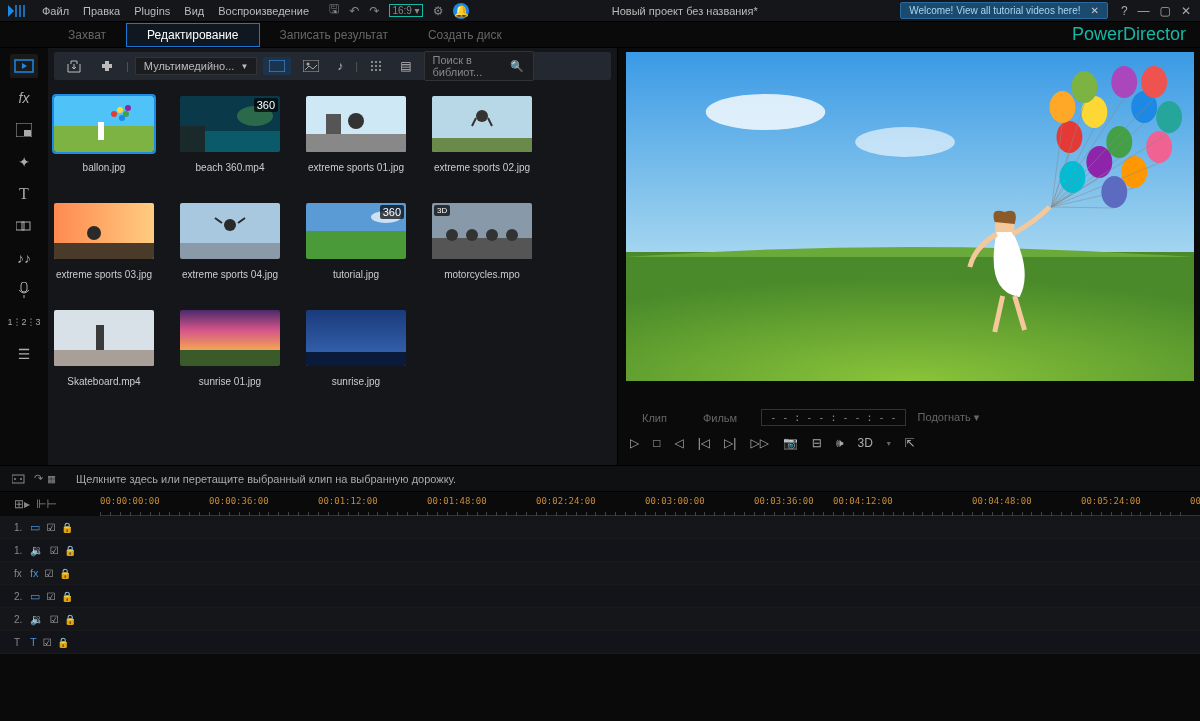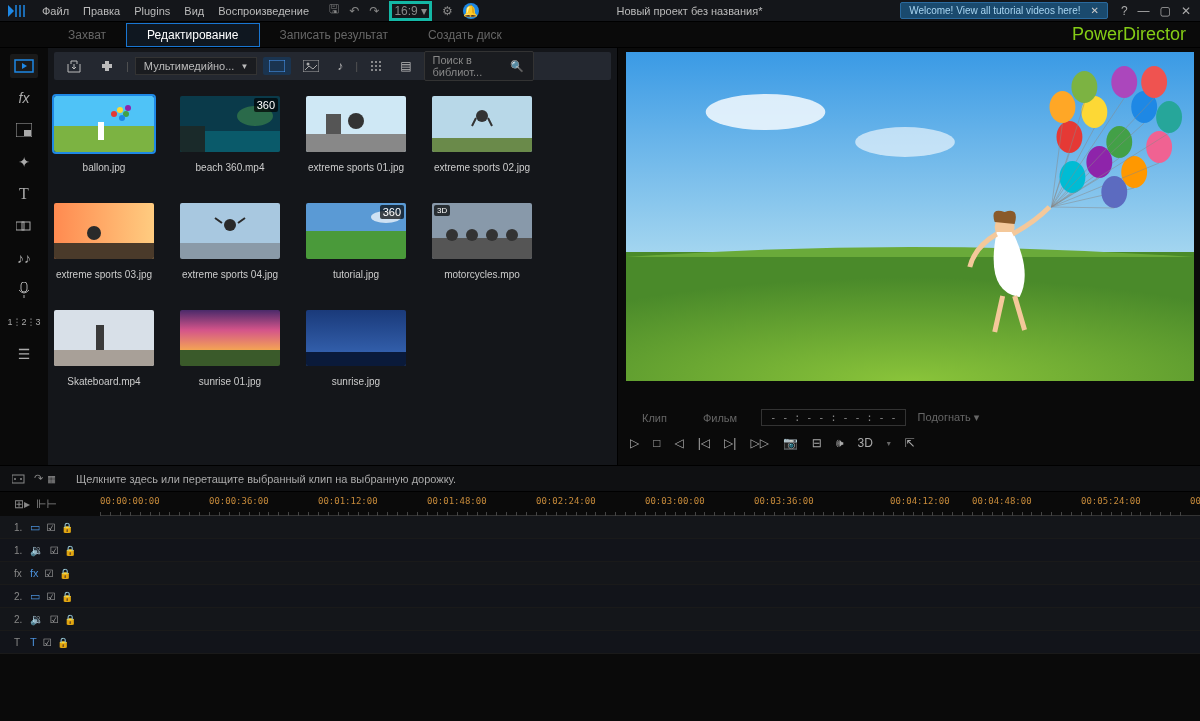--- a/index.html
+++ b/index.html
@@ -12,21 +12,21 @@
 .tb-icons span{cursor:pointer;font-size:12px}
 .bell{width:16px;height:16px;background:#1e88e5;border-radius:50%;display:inline-flex;align-items:center;justify-content:center;color:#fff;font-size:9px}
 .title-center{flex:1;text-align:center;color:#bbb;font-size:11px}
 .welcome-chip{background:#1a4a6e;border:1px solid #2a6a9e;border-radius:2px;padding:2px 8px;color:#a8d4f0;font-size:10px;display:flex;align-items:center;gap:10px}
 .welcome-chip .x{color:#ccc;cursor:pointer}
 .win-btns{display:flex;gap:4px;margin-left:10px;color:#aaa;font-size:12px}
 .win-btns span{cursor:pointer;padding:0 3px}
 .modebar{height:26px;background:#0a0a0a;display:flex;align-items:center;border-bottom:1px solid #000}
 .modebar .tab{padding:4px 20px;color:#666;font-size:12px;cursor:pointer}
 .modebar .tab.active{border:1px solid #1976d2;color:#fff;background:#0f1720}
-.brand{margin-left:auto;margin-right:14px;font-size:18px;font-weight:300;color:#84cc16}
+.brand{margin-left:auto;margin-right:14px;font-size:18px;font-weight:300;color:#14b8a6}
 .workspace{display:flex;height:417px}
 .sidebar{width:48px;background:#0a0a0a;display:flex;flex-direction:column;align-items:center;gap:8px;padding-top:6px}
 .sidebar .sb{width:28px;height:24px;display:flex;align-items:center;justify-content:center;color:#aaa;font-size:14px;cursor:pointer;border-radius:2px}
 .sidebar .sb.active{color:#fff;background:#1a1a1a}
 .media-panel{flex:1;background:#14161a;display:flex;flex-direction:column;min-width:0;position:relative;border-right:1px solid #000}
 .media-toolbar{height:28px;background:#242830;display:flex;align-items:center;gap:6px;padding:0 6px;margin:4px 6px;border-radius:2px}
 .mt-btn{padding:3px 6px;color:#bbb;cursor:pointer;font-size:12px;display:flex;align-items:center}
 .mt-btn.active{background:#1a3450;color:#fff;border-radius:2px}
 .mt-drop{background:#1a1c20;border:1px solid #333;padding:2px 8px;color:#bbb;font-size:11px;display:flex;align-items:center;gap:6px;border-radius:0}
 .mt-search{background:#1a1c20;border:1px solid #333;padding:2px 8px;color:#888;font-size:11px;display:flex;align-items:center;gap:6px;border-radius:2px;width:110px}
@@ -81,21 +81,21 @@
     <span>Файл</span>
     <span>Правка</span>
     <span>Plugins</span>
     <span>Вид</span>
     <span>Воспроизведение</span>
   </div>
   <div class="tb-icons">
     <span>🖫</span>
     <span>↶</span>
     <span>↷</span>
-    <span style="border:3px solid #14b8a6;padding:0 2px;font-size:12px">16:9 ▾</span>
+    <span style="border:1px solid #14b8a6;padding:0 2px;font-size:10px">16:9 ▾</span>
     <span>⚙</span>
     <span class="bell">🔔</span>
   </div>
   <div class="title-center">Новый проект без названия*</div>
   <div class="welcome-chip">
     <span>Welcome! View all tutorial videos here!</span>
       <span class="x">✕</span>
   </div>
   <div class="win-btns">
     <span>?</span>
@@ -441,21 +441,21 @@
       <span>⊩⊢</span>
     </div>
     <div class="tl-ruler" id="ruler">
         <span class="tick first" style="left: 0px;">00:00:00:00</span>
         <span class="tick" style="left: 109px;">00:00:36:00</span>
         <span class="tick" style="left: 218px;">00:01:12:00</span>
         <span class="tick" style="left: 327px;">00:01:48:00</span>
         <span class="tick" style="left: 436px;">00:02:24:00</span>
         <span class="tick" style="left: 545px;">00:03:00:00</span>
         <span class="tick" style="left: 654px;">00:03:36:00</span>
-        <span class="tick" style="left: 790px;">00:04:12:00</span>
+        <span class="tick" style="left: 733px;">00:04:12:00</span>
         <span class="tick" style="left: 872px;">00:04:48:00</span>
         <span class="tick" style="left: 981px;">00:05:24:00</span>
         <span class="tick" style="left: 1090px;">00:06:00:00</span>
         <div class="minor" style="left: 0px;"></div>
         <div class="minor" style="left: 9.90909px;"></div>
         <div class="minor" style="left: 19.8182px;"></div>
         <div class="minor" style="left: 29.7273px;"></div>
         <div class="minor" style="left: 39.6364px;"></div>
         <div class="minor" style="left: 49.5455px;"></div>
         <div class="minor" style="left: 59.4545px;"></div>

